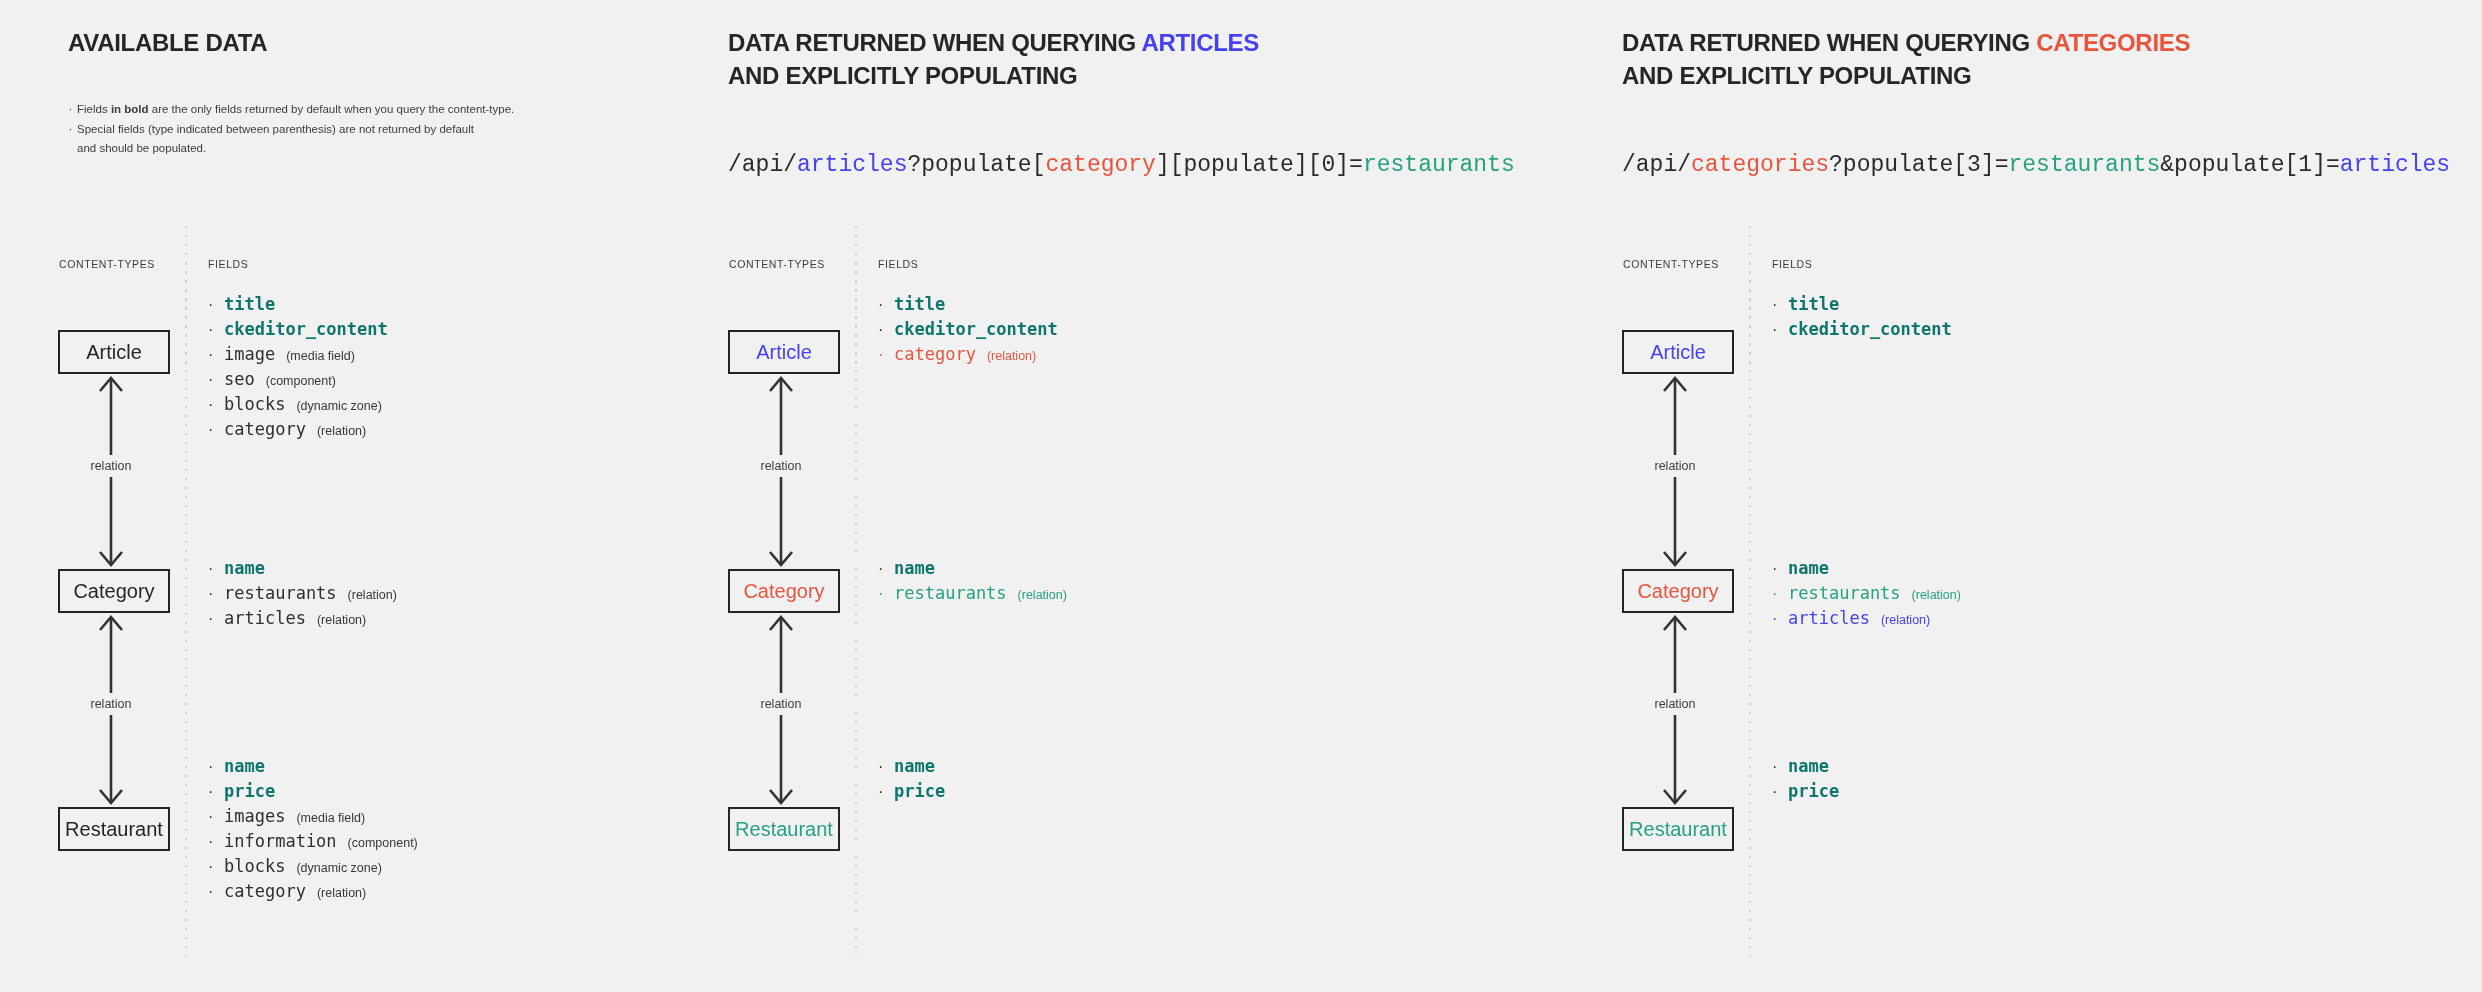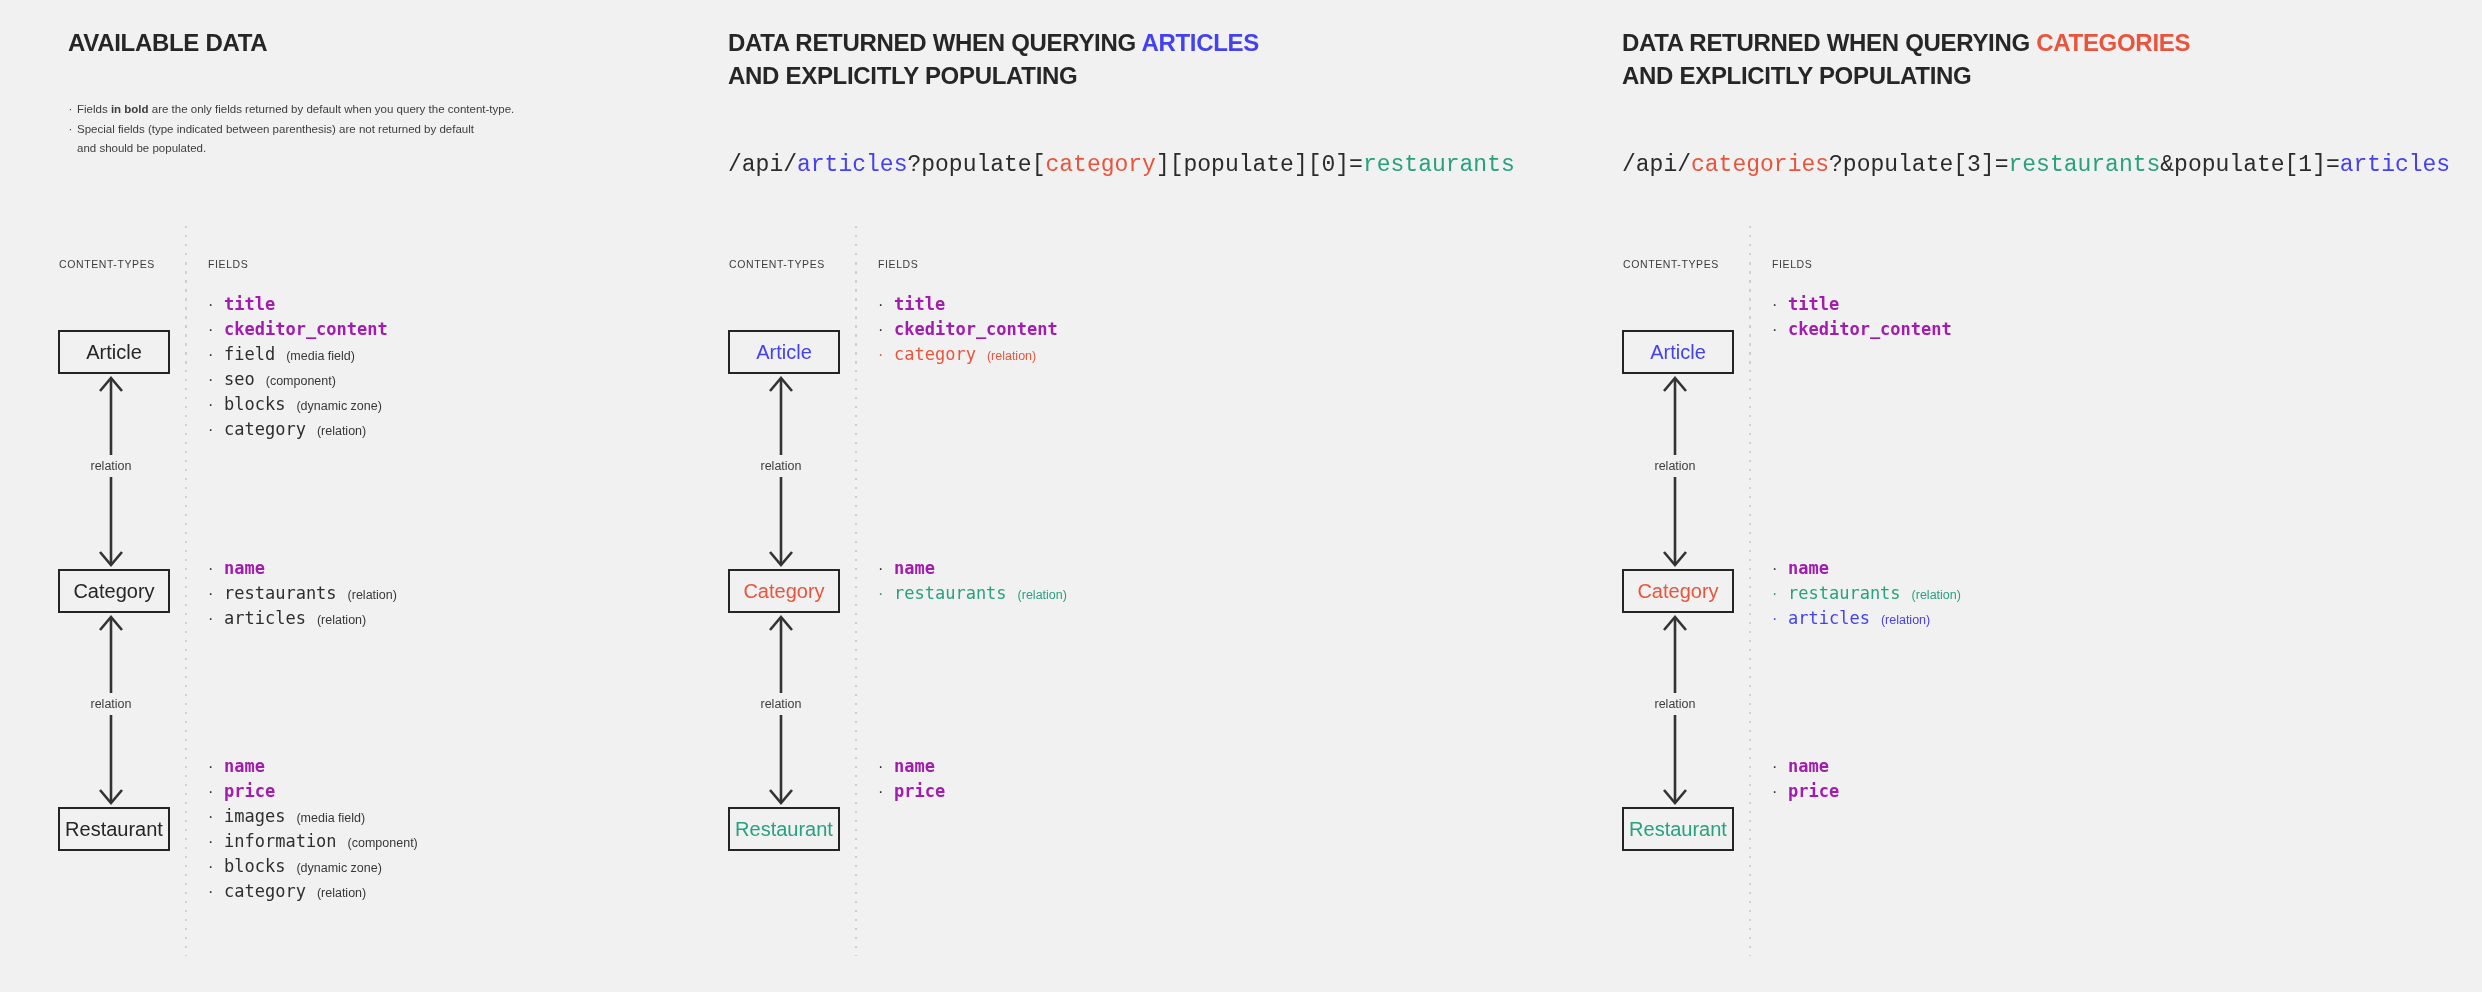--- a/index.html
+++ b/index.html
@@ -52,21 +52,21 @@
   }
   .fields-list{position:absolute;left:150px;}
   .fields-article{top:292px;}
   .fields-category{top:556px;}
   .fields-restaurant{top:754px;}
   .field-row{display:flex;align-items:baseline;height:25px;line-height:25px;white-space:nowrap;}
   .field-bullet{width:16px;flex:0 0 16px;color:#2e2e2e;font-size:16px;}
   .field-name{
     font-family:"DejaVu Sans Mono",monospace;font-size:17px;color:#2e2e2e;margin-right:11px;
   }
-  .field-name.bold{font-weight:700;color:#a21caf;}
+  .field-name.bold{font-weight:700;color:#0f766e;}
   .field-annotation{font-size:12.5px;color:#383838;}
 </style>
 </head>
 <body>
 
 <section class="panel panel-available" style="left:58px;width:620px;">
   <header class="panel-title">
     <div class="title-line"><span>AVAILABLE DATA</span></div>
   </header>
   <div class="notes">
@@ -118,21 +118,21 @@
       <div class="field-row">
         <span class="field-bullet">·</span>
         <span class="field-name bold">title</span>
       </div>
       <div class="field-row">
         <span class="field-bullet">·</span>
         <span class="field-name bold">ckeditor_content</span>
       </div>
       <div class="field-row">
         <span class="field-bullet">·</span>
-        <span class="field-name">field</span>
+        <span class="field-name">image</span>
         <span class="field-annotation">(media field)</span>
       </div>
       <div class="field-row">
         <span class="field-bullet">·</span>
         <span class="field-name">seo</span>
         <span class="field-annotation">(component)</span>
       </div>
       <div class="field-row">
         <span class="field-bullet">·</span>
         <span class="field-name">blocks</span>

